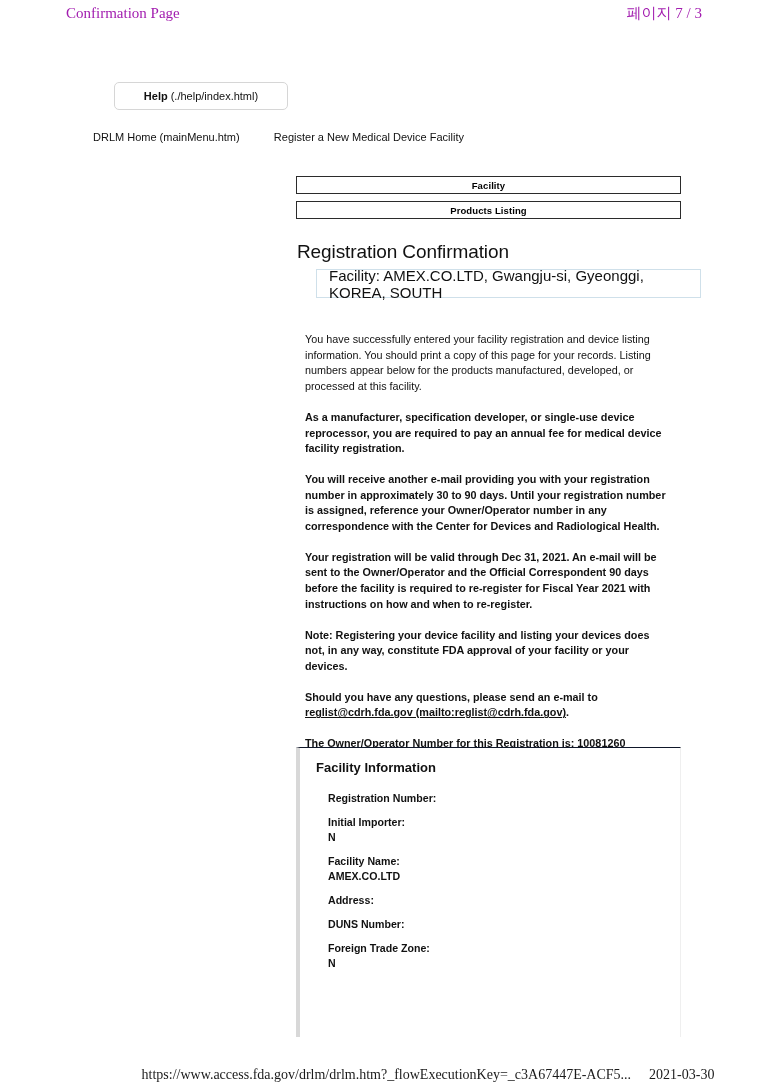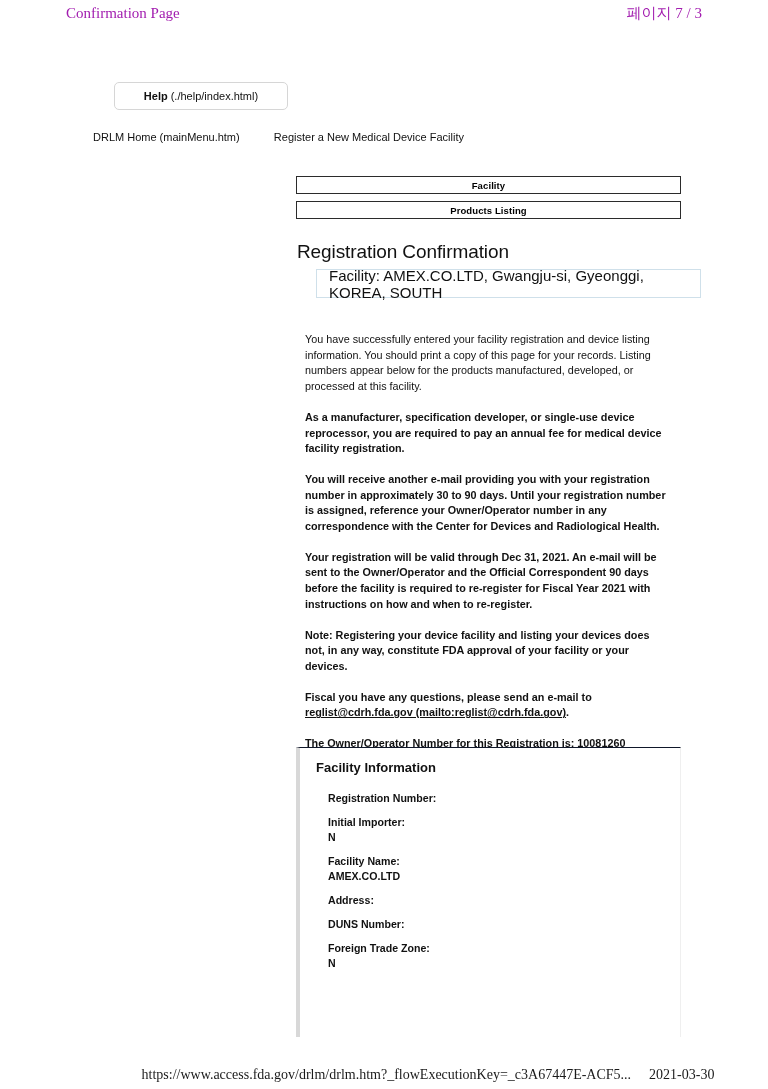--- a/index.html
+++ b/index.html
@@ -239,21 +239,21 @@
     <span>Facility: AMEX.CO.LTD, Gwangju-si, Gyeonggi, KOREA, SOUTH</span>
   </div>
 
   <div class="content">
     <p>You have successfully entered your facility registration and device listing information. You should print a copy of this page for your records. Listing numbers appear below for the products manufactured, developed, or processed at this facility.</p>
     <p class="bold">As a manufacturer, specification developer, or single-use device reprocessor, you are required to pay an annual fee for medical device facility registration.</p>
     <p class="bold">You will receive another e-mail providing you with your registration number in approximately 30 to 90 days. Until your registration number is assigned, reference your Owner/Operator number in any correspondence with the Center for Devices and Radiological Health.</p>
     <p class="bold">Your registration will be valid through Dec 31, 2021. An e-mail will be sent to the Owner/Operator and the Official Correspondent 90 days before the facility is required to re-register for Fiscal Year  2021 with instructions on how and when to re-register.</p>
     <p class="bold">Note: Registering your device facility and listing your devices does not, in any way, constitute FDA approval of your facility or your devices.</p>
     <p class="bold">
-      <span>Fiscal you have any questions, please send an e-mail to </span><a class="mail" href="#">reglist@cdrh.fda.gov (mailto:reglist@cdrh.fda.gov)</a><span>.</span>
+      <span>Should you have any questions, please send an e-mail to </span><a class="mail" href="#">reglist@cdrh.fda.gov (mailto:reglist@cdrh.fda.gov)</a><span>.</span>
     </p>
     <p class="bold">The Owner/Operator Number for this Registration is: 10081260</p>
   </div>
 
   <div class="fac-info">
     <h2>Facility Information</h2>
     <ul class="fac-list">
       <li class="fac-item">
         <span class="fi-label">Registration Number:</span>
         <span class="fi-value"></span>

